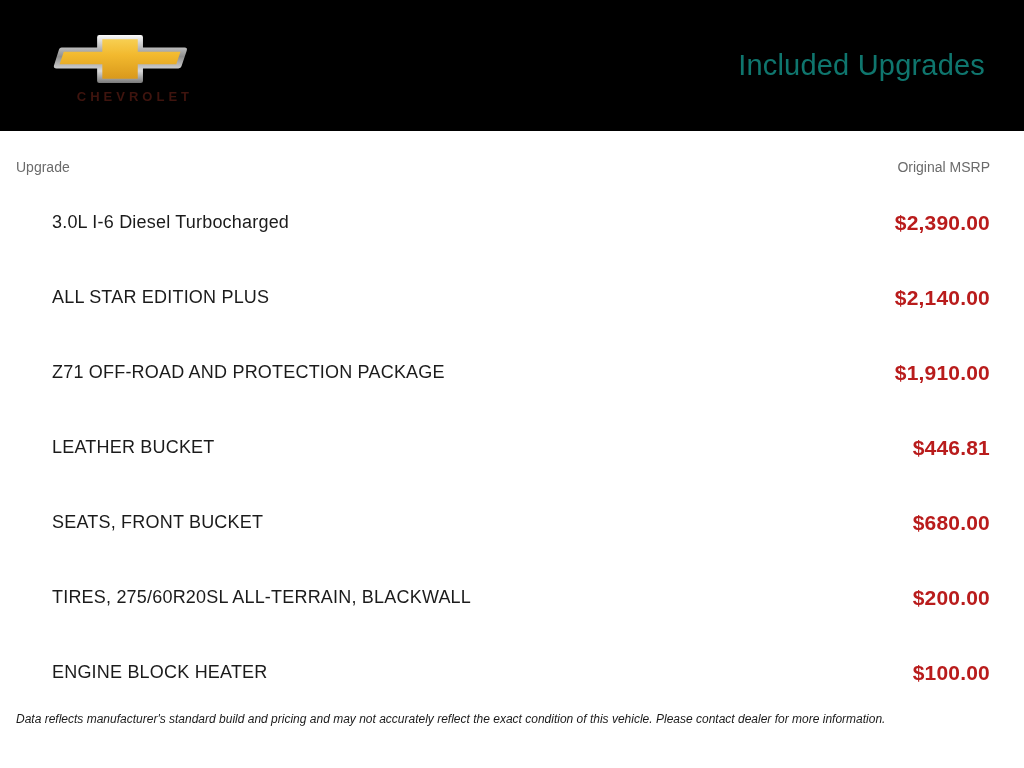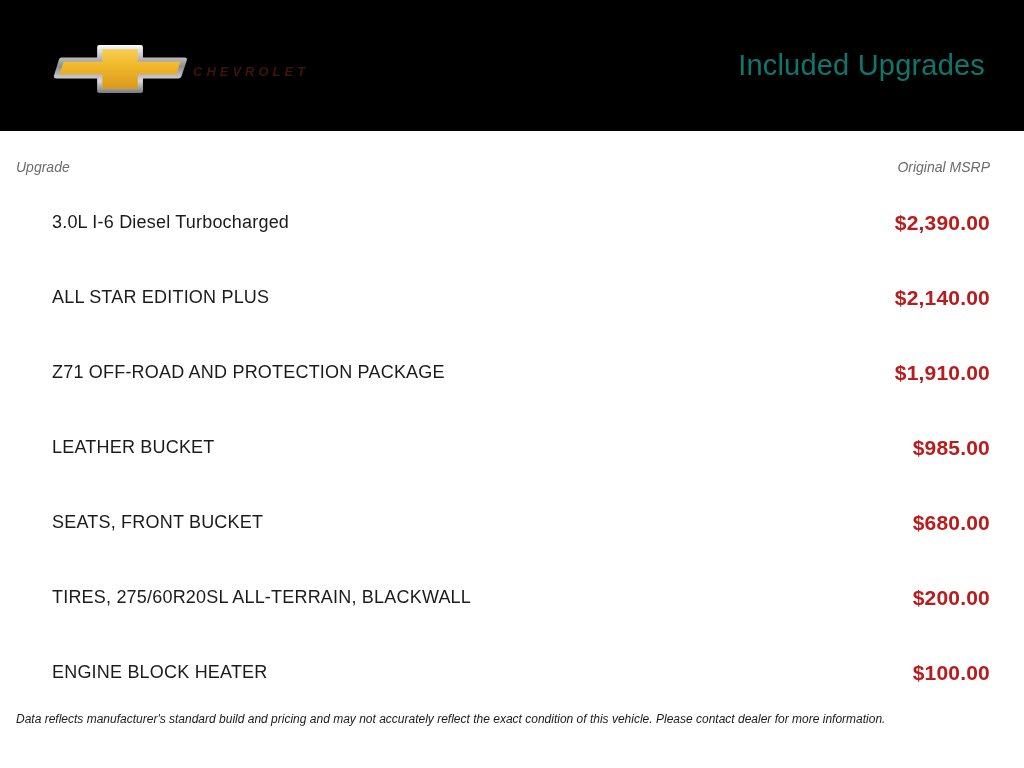--- a/index.html
+++ b/index.html
@@ -22,23 +22,23 @@
     height: 131px;
     background: #000000;
     display: flex;
     align-items: center;
     justify-content: space-between;
     padding: 0 39px 0 45px;
     box-sizing: border-box;
   }
   .logo-wrap {
     display: flex;
-    align-items: center;
+    flex-direction: column;
+    align-items: flex-end;
     margin-top: 6px;
-    font-style: italic;
   }
   .bowtie {
     width: 148px;
     height: 50px;
     display: block;
   }
   .wordmark {
     margin-top: 6px;
     font-size: 13px;
     font-weight: bold;
@@ -58,21 +58,20 @@
     padding: 26px 34px 0 16px;
     box-sizing: border-box;
   }
   .table-header {
     display: flex;
     justify-content: space-between;
     align-items: center;
     color: #6b6b6b;
     font-size: 14px;
     line-height: 20px;
-    font-style: italic;
   }
   .rows {
     margin-top: 8px;
     margin-left: 36px;
   }
   .upgrade-row {
     height: 75px;
     display: flex;
     justify-content: space-between;
     align-items: center;
@@ -146,21 +145,21 @@
     <span class="upgrade-price">$2,140.00</span>
   </div>
 
   <div class="upgrade-row">
     <span class="upgrade-name">Z71 OFF-ROAD AND PROTECTION PACKAGE</span>
     <span class="upgrade-price">$1,910.00</span>
   </div>
 
   <div class="upgrade-row">
     <span class="upgrade-name">LEATHER BUCKET</span>
-    <span class="upgrade-price">$985.00</span>
+    <span class="upgrade-price">$446.81</span>
   </div>
 
   <div class="upgrade-row">
     <span class="upgrade-name">SEATS, FRONT BUCKET</span>
     <span class="upgrade-price">$680.00</span>
   </div>
 
   <div class="upgrade-row">
     <span class="upgrade-name">TIRES, 275/60R20SL ALL-TERRAIN, BLACKWALL</span>
     <span class="upgrade-price">$200.00</span>

